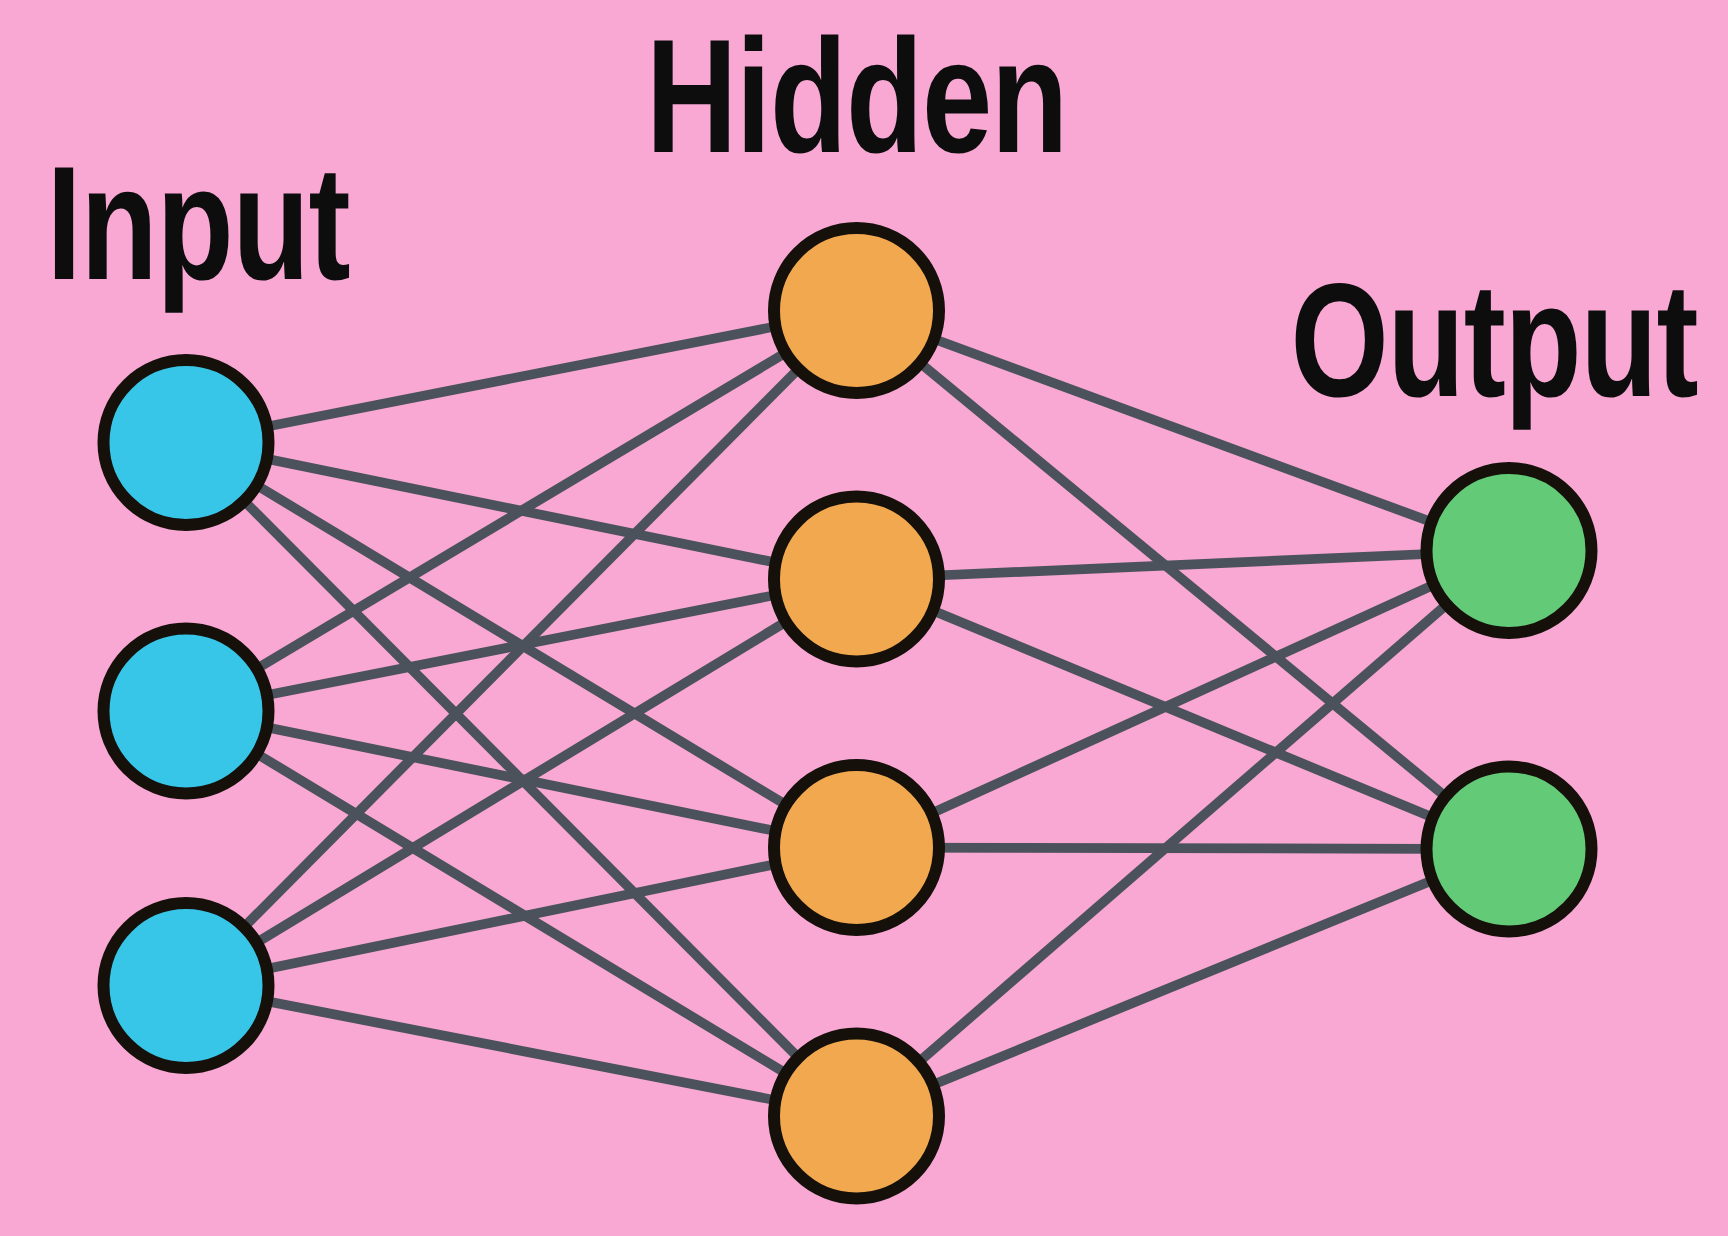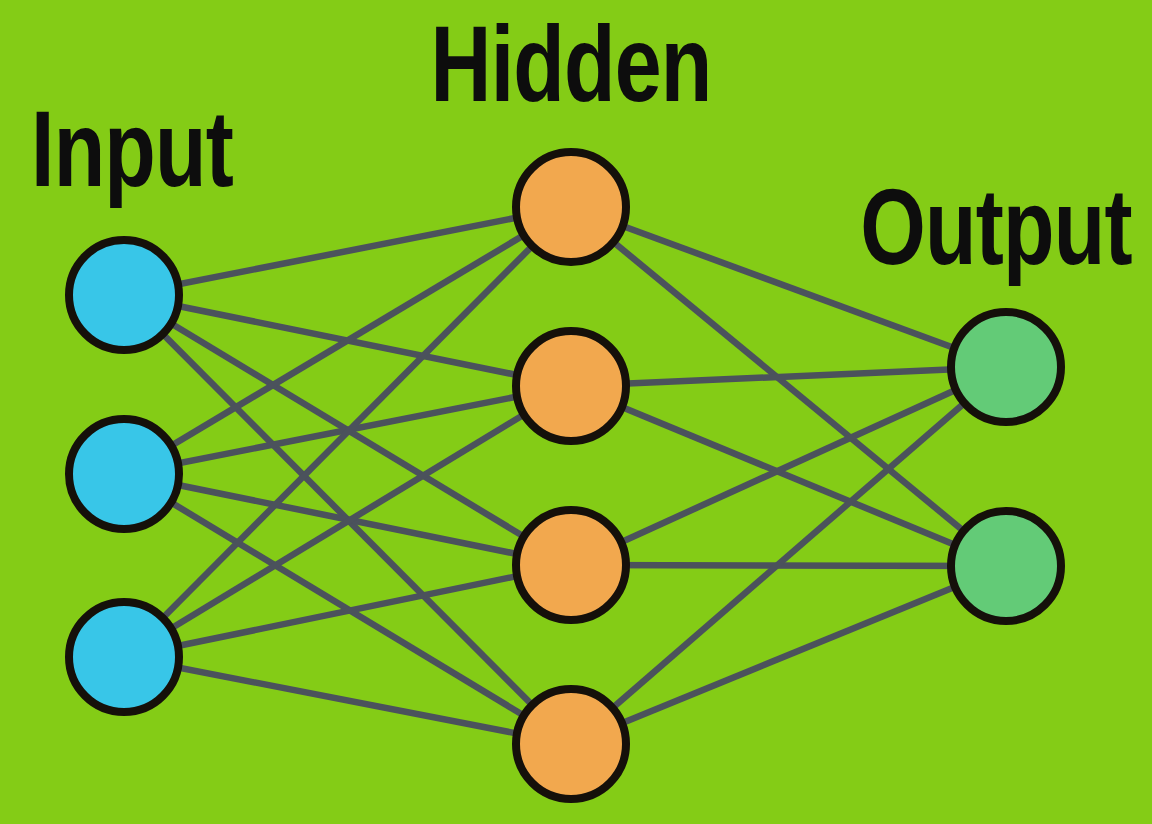--- a/index.html
+++ b/index.html
@@ -32,21 +32,21 @@
     line-height: 1;
     color: #0d0d0d;
     white-space: nowrap;
     letter-spacing: -1px;
     user-select: none;
   }
 </style>
 </head>
 <body>
 
-<div class="canvas" style="background: #84cc16;">
+<div class="canvas" style="background: #f9a8d4;">
   <svg class="network-svg" viewBox="0 0 1152 824" xmlns="http://www.w3.org/2000/svg">
       <line x1="124" y1="295" x2="571" y2="207" stroke="#4b525c" stroke-width="6.5"></line>
       <line x1="124" y1="295" x2="571" y2="386" stroke="#4b525c" stroke-width="6.5"></line>
       <line x1="124" y1="295" x2="571" y2="565" stroke="#4b525c" stroke-width="6.5"></line>
       <line x1="124" y1="295" x2="571" y2="744" stroke="#4b525c" stroke-width="6.5"></line>
       <line x1="124" y1="474" x2="571" y2="207" stroke="#4b525c" stroke-width="6.5"></line>
       <line x1="124" y1="474" x2="571" y2="386" stroke="#4b525c" stroke-width="6.5"></line>
       <line x1="124" y1="474" x2="571" y2="565" stroke="#4b525c" stroke-width="6.5"></line>
       <line x1="124" y1="474" x2="571" y2="744" stroke="#4b525c" stroke-width="6.5"></line>
       <line x1="124" y1="657" x2="571" y2="207" stroke="#4b525c" stroke-width="6.5"></line>

